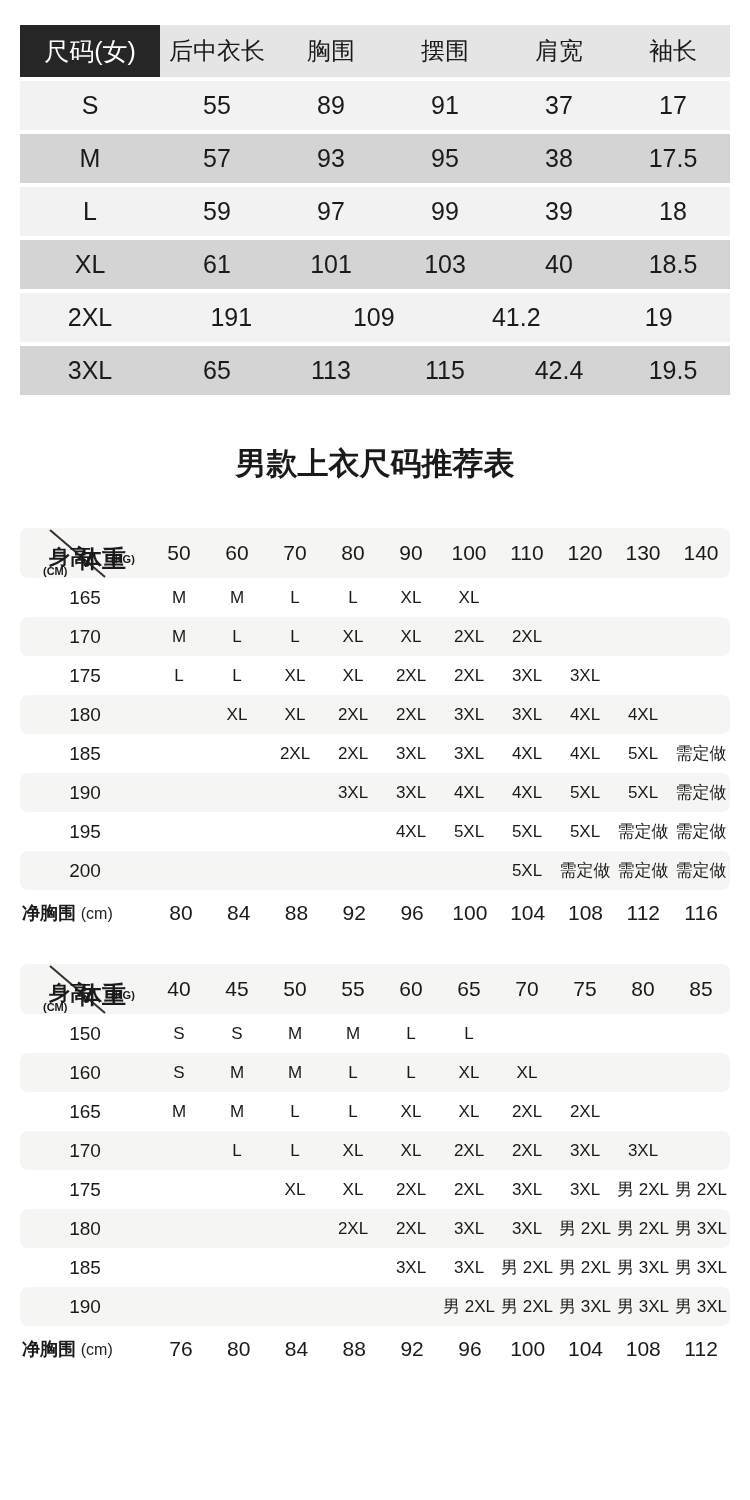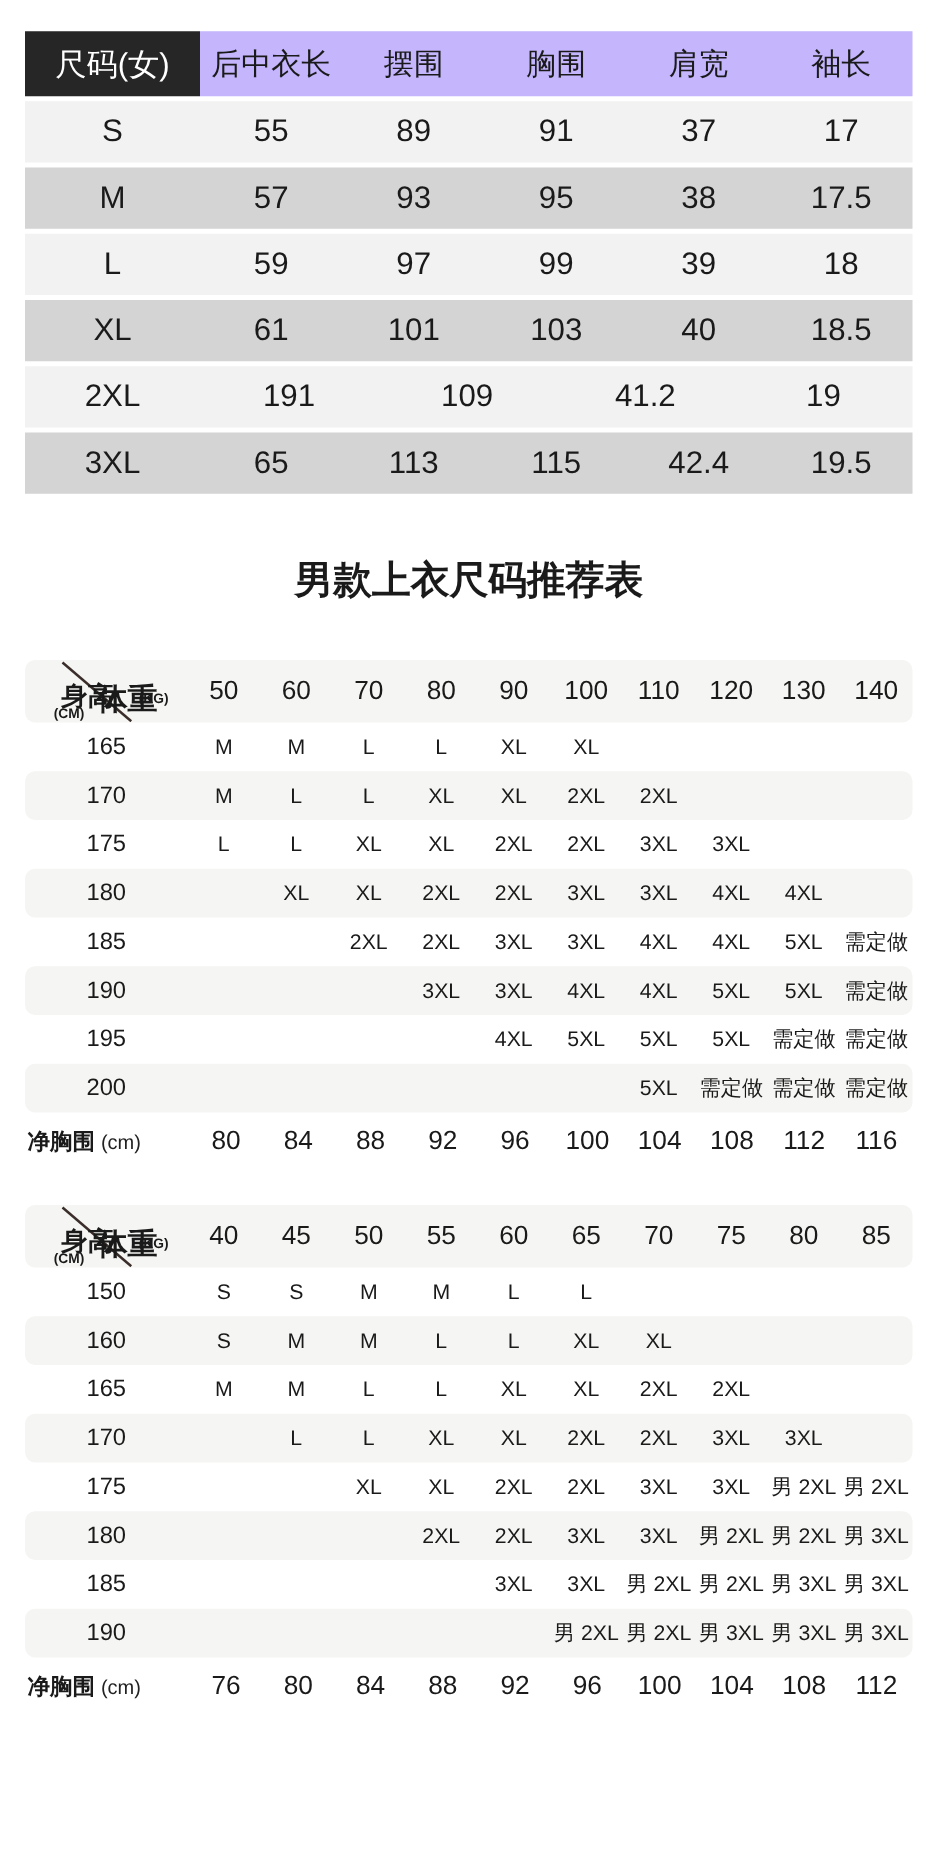--- a/index.html
+++ b/index.html
@@ -15,21 +15,21 @@
   .spec-table { display:flex; flex-direction:column; gap:4px; }
   .spec-row { display:flex; height:49px; }
   .spec-row.light { background:#f2f2f2; }
   .spec-row.gray  { background:#d4d4d4; }
   .spec-header { height:52px; }
   .spec-header .corner {
     flex:0 0 140px; background:#262626; color:#ffffff;
     display:flex; align-items:center; justify-content:center;
     font-size:25px;
   }
-  .spec-header .hwrap { flex:1; display:flex; background:#c4b5fd; }
+  .spec-header .hwrap { flex:1; display:flex; background:#e5e5e5; }
   .cell {
     flex:1; display:flex; align-items:center; justify-content:center;
     font-size:25px;
   }
   .hcell { font-size:24px; }
   .size-cell { flex:0 0 140px; }
 
   
   .section-title {
     margin-top:47px; height:44px; line-height:44px;
@@ -67,22 +67,22 @@
 </head>
 <body>
 
 <div class="page">
 
   <div class="spec-table">
     <div class="spec-row spec-header">
       <div class="corner">尺码(女)</div>
       <div class="hwrap">
           <div class="cell hcell">后中衣长</div>
+          <div class="cell hcell">胸围</div>
           <div class="cell hcell">摆围</div>
-          <div class="cell hcell">胸围</div>
           <div class="cell hcell">肩宽</div>
           <div class="cell hcell">袖长</div>
         </div>
     </div>
     <div style="display:contents"><div class="spec-row light">
           <div class="cell size-cell">S</div>
           <div class="cell">55</div>
           <div class="cell">89</div>
           <div class="cell">91</div>
           <div class="cell">37</div>

